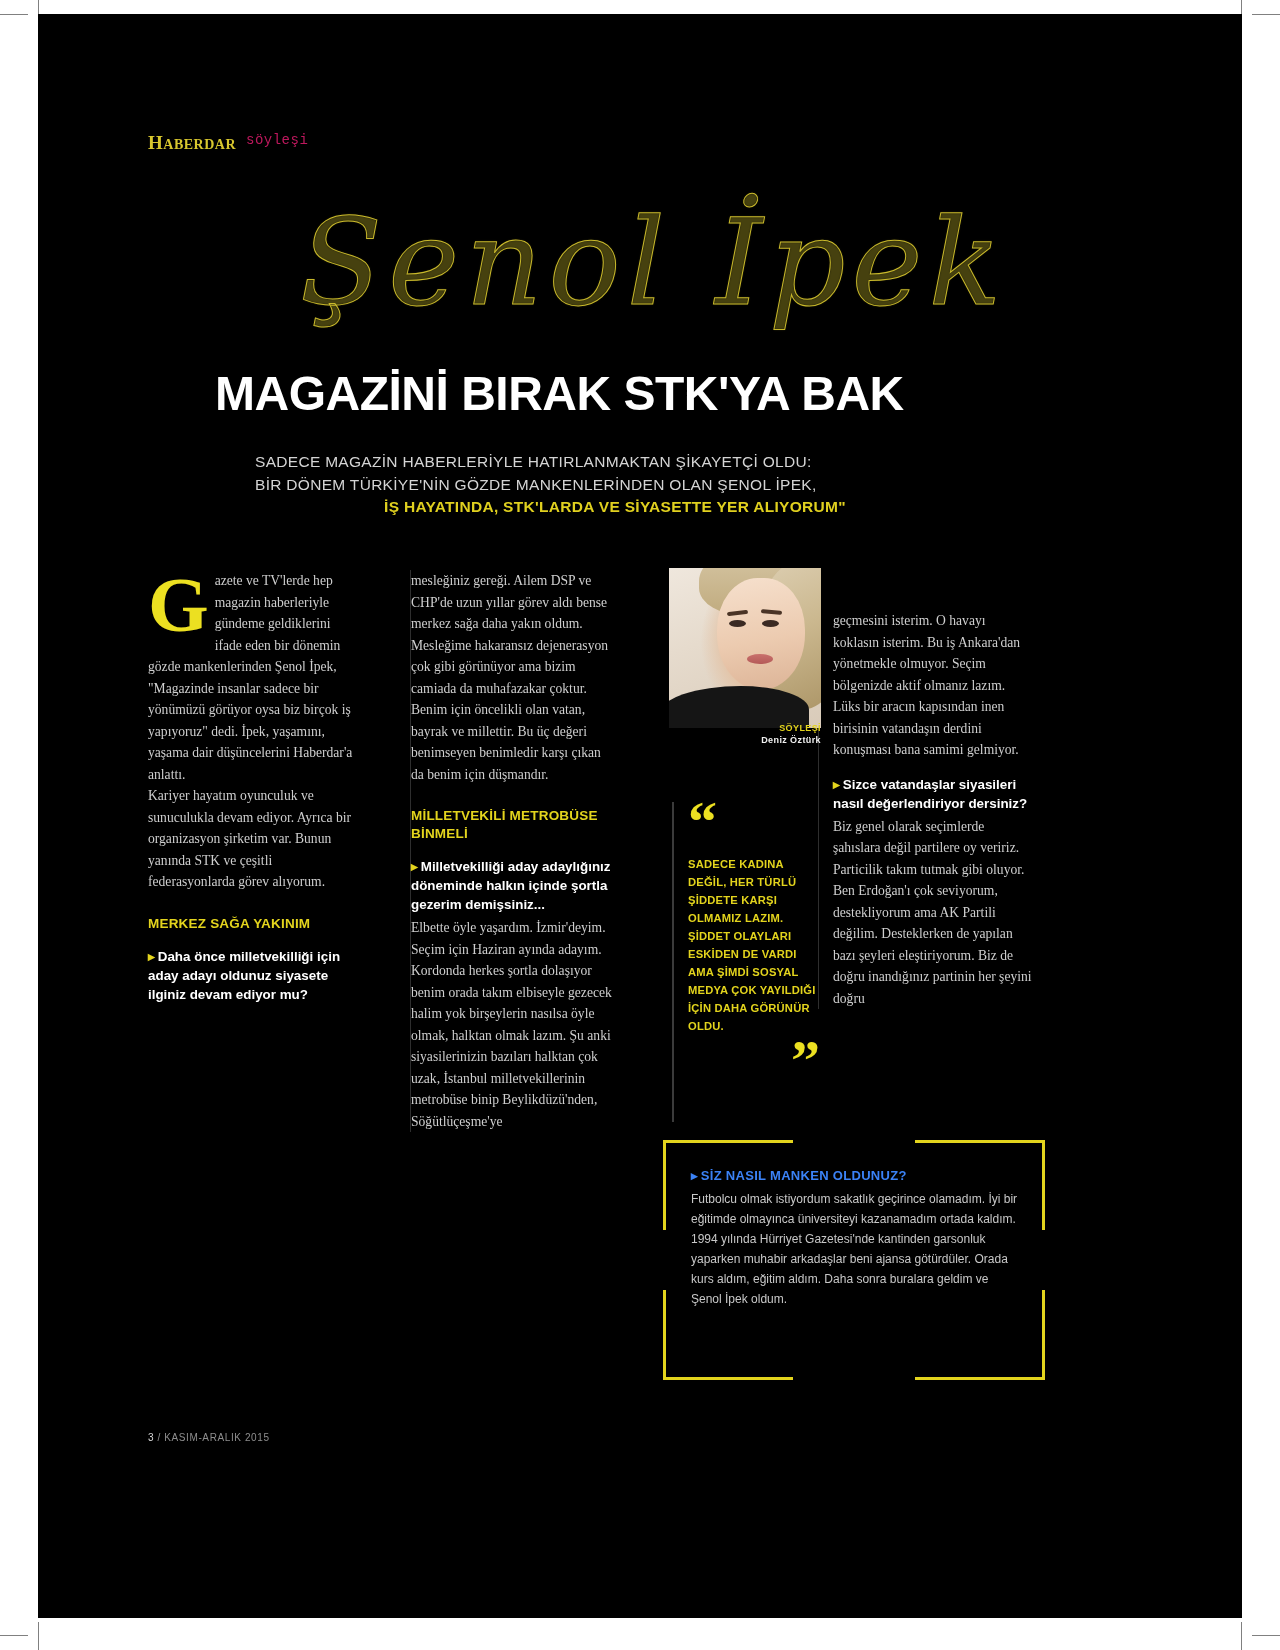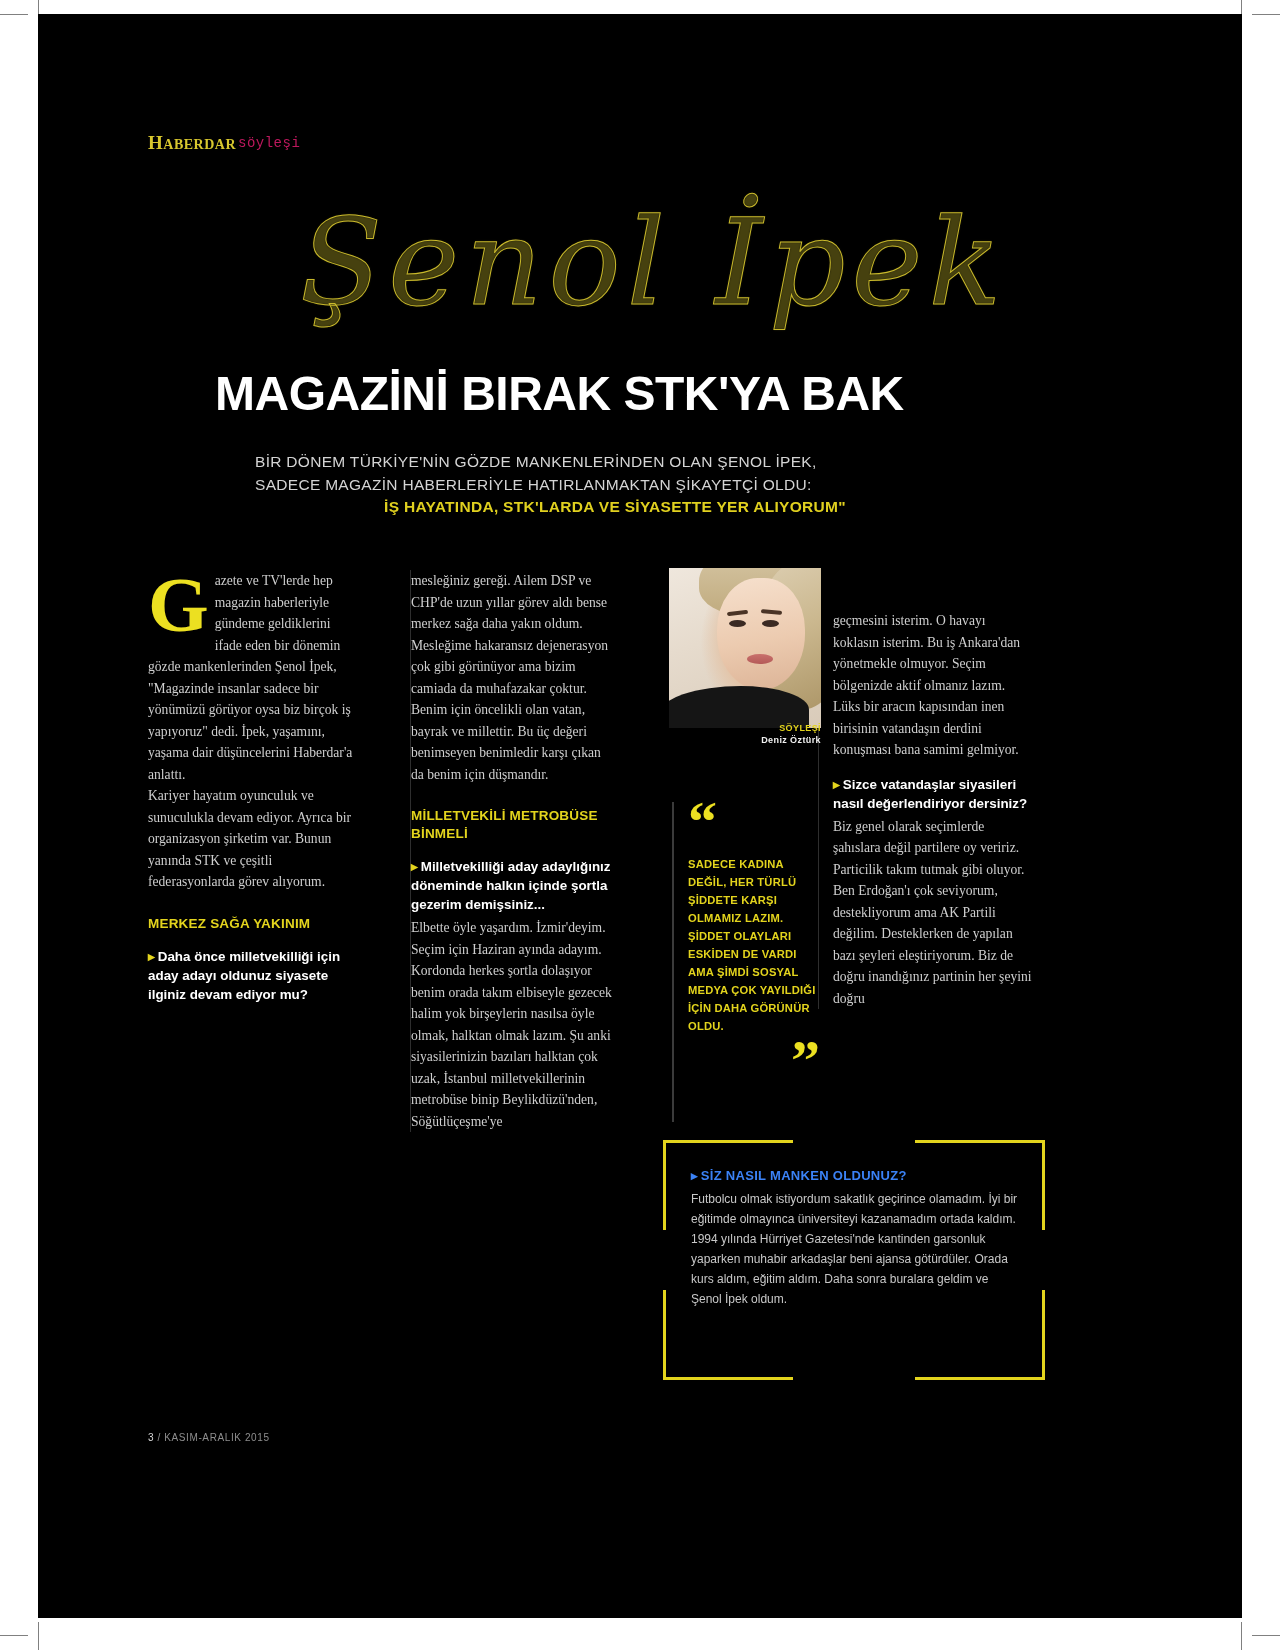--- a/index.html
+++ b/index.html
@@ -23,21 +23,21 @@
     background: #000000;
   }
   .cropmark { position:absolute; background:#808080; }
   .cm-v { width:1px; height:28px; }
   .cm-h { height:1px; width:28px; }
 
   
   .masthead {
     position: absolute;
     left: 148px; top: 132px;
-    display: flex; align-items: center; gap: 2px;
+    display: flex; align-items: flex-start; gap: 10px;
   }
   .masthead .brand {
     font-family: "Liberation Serif", serif;
     font-weight: bold;
     font-size: 19px;
     letter-spacing: 0.5px;
     color: #d8c72e;
     text-transform: uppercase;
   }
   .masthead .brand .small { font-size: 14px; }
@@ -314,22 +314,22 @@
     <span class="kicker">söyleşi</span>
   </div>
 
   <div class="script-name">
     <div class="txt">Şenol İpek</div>
   </div>
 
   <div class="headline">MAGAZİNİ BIRAK STK'YA BAK</div>
 
   <div class="deck">
+    <div>SADECE MAGAZİN HABERLERİYLE HATIRLANMAKTAN ŞİKAYETÇİ OLDU:</div>
     <div>BİR DÖNEM TÜRKİYE'NİN GÖZDE MANKENLERİNDEN OLAN ŞENOL İPEK,</div>
-    <div>SADECE MAGAZİN HABERLERİYLE HATIRLANMAKTAN ŞİKAYETÇİ OLDU:</div>
   </div>
   <div class="deck-hi">İŞ HAYATINDA, STK'LARDA VE SİYASETTE YER ALIYORUM"</div>
 
   <div class="cols">
 
     <div class="col c1">
       <p><span class="dropcap">G</span><span>azete ve TV'lerde hep magazin haberleriyle gündeme geldiklerini ifade eden bir dönemin gözde mankenlerinden Şenol İpek, "Magazinde insanlar sadece bir yönümüzü görüyor oysa biz birçok iş yapıyoruz" dedi. İpek, yaşamını, yaşama dair düşüncelerini Haberdar'a anlattı.</span></p>
       <p>Kariyer hayatım oyunculuk ve sunuculukla devam ediyor. Ayrıca bir organizasyon şirketim var. Bunun yanında STK ve çeşitli federasyonlarda görev alıyorum.</p>
       <div class="sec-head">MERKEZ SAĞA YAKINIM</div>
       <div class="q"><span class="arrow">▸</span><span>Daha önce milletvekilliği için aday adayı oldunuz siyasete ilginiz devam ediyor mu?</span></div>

